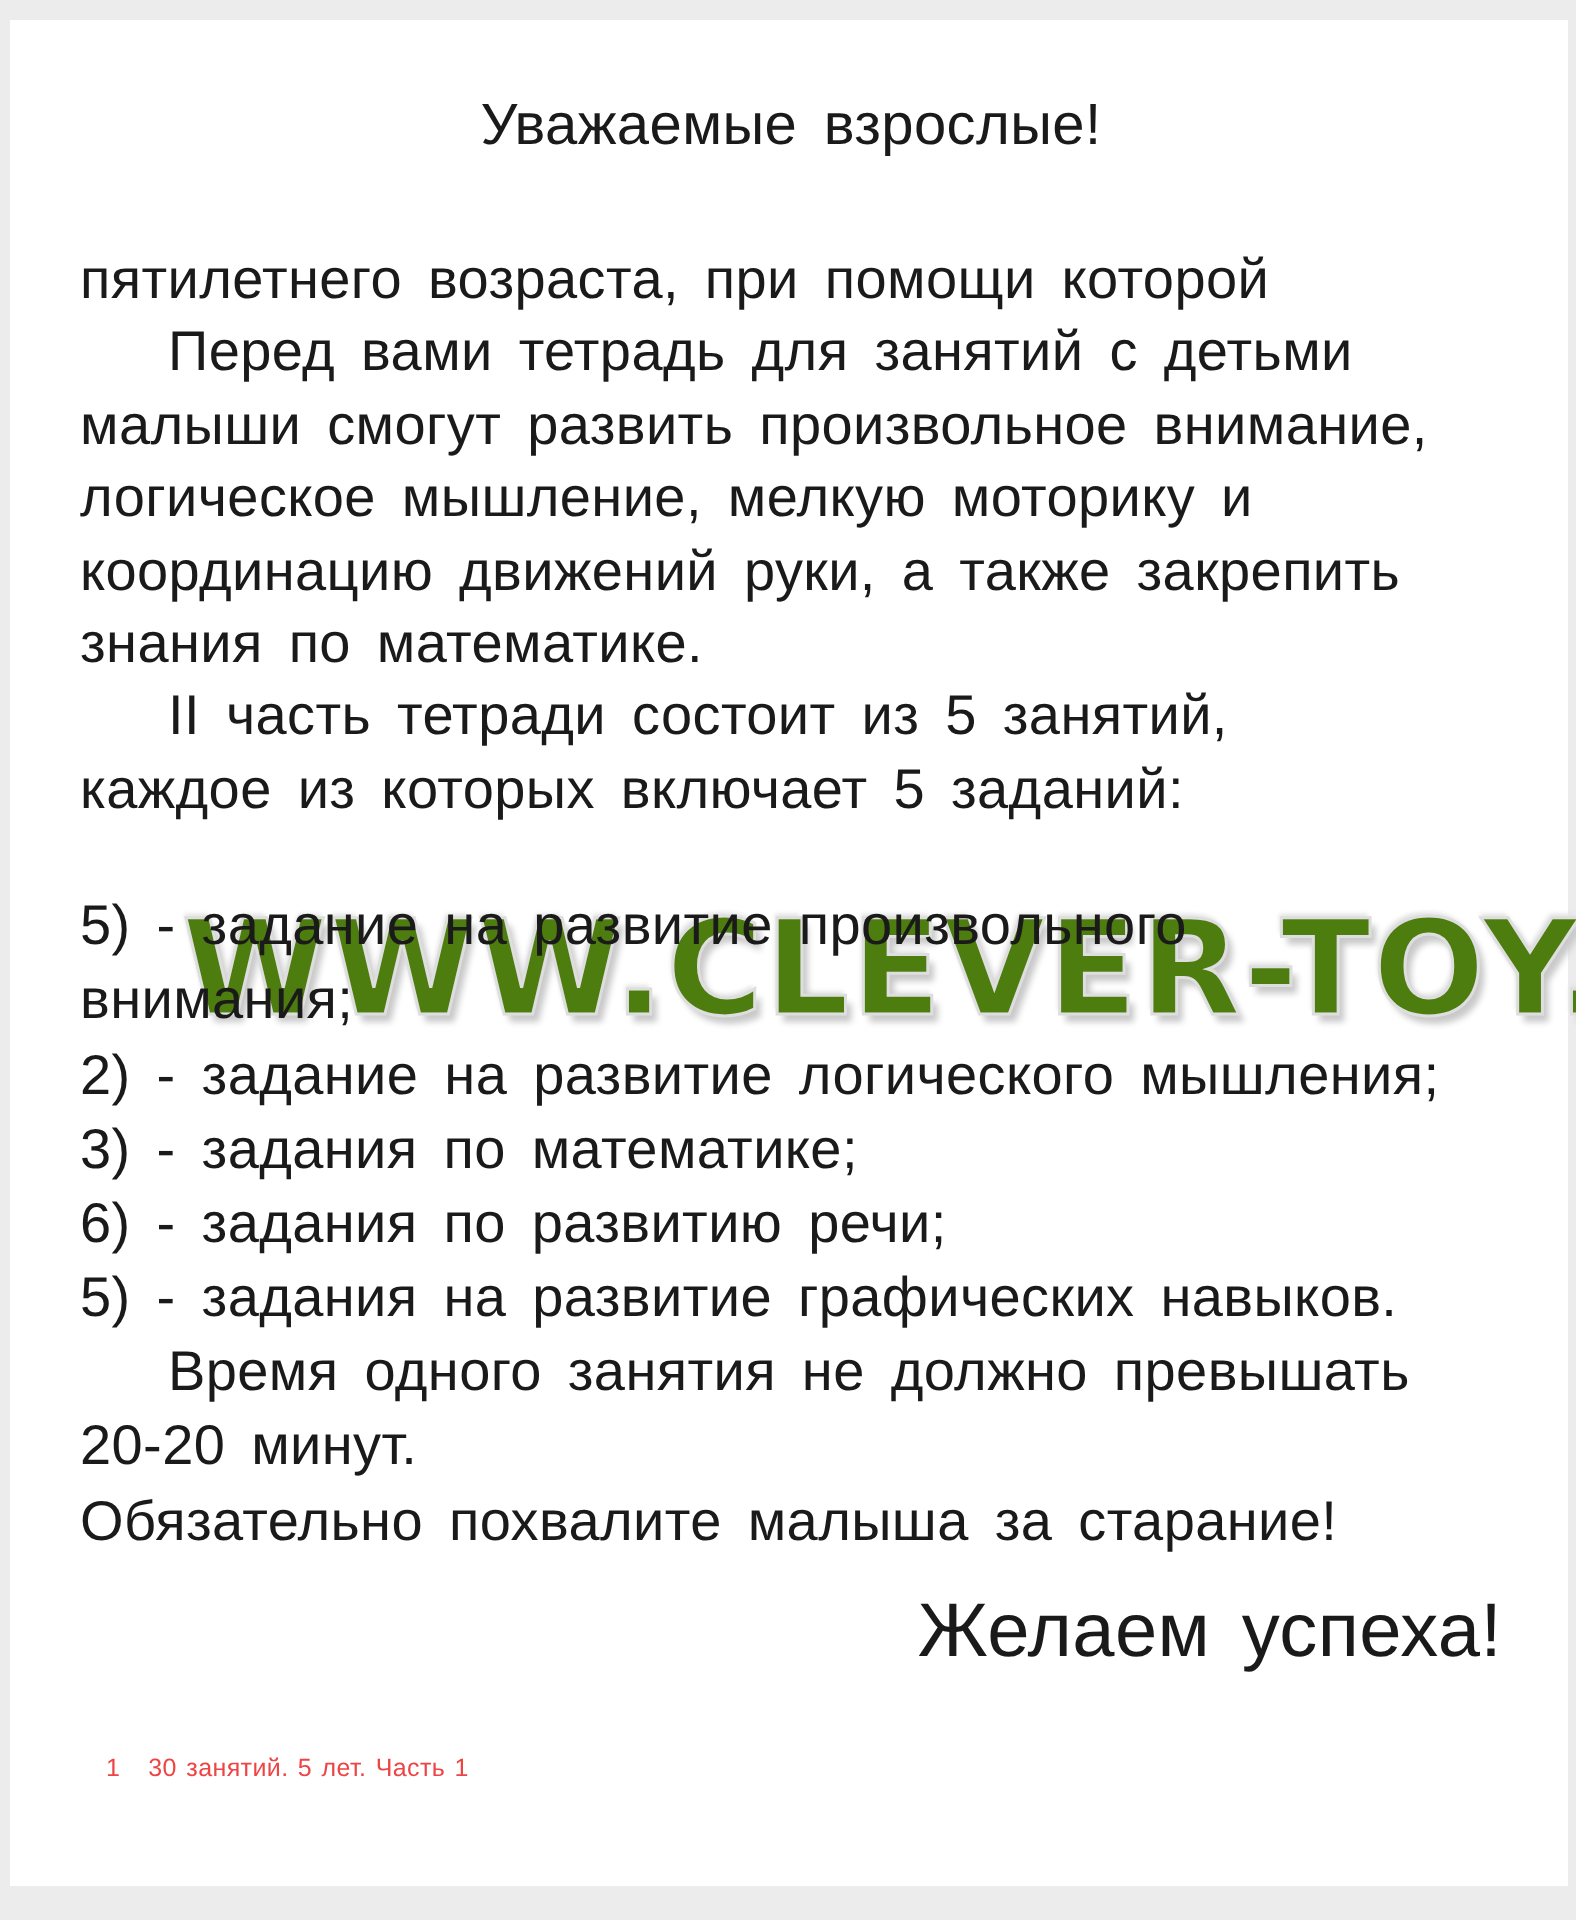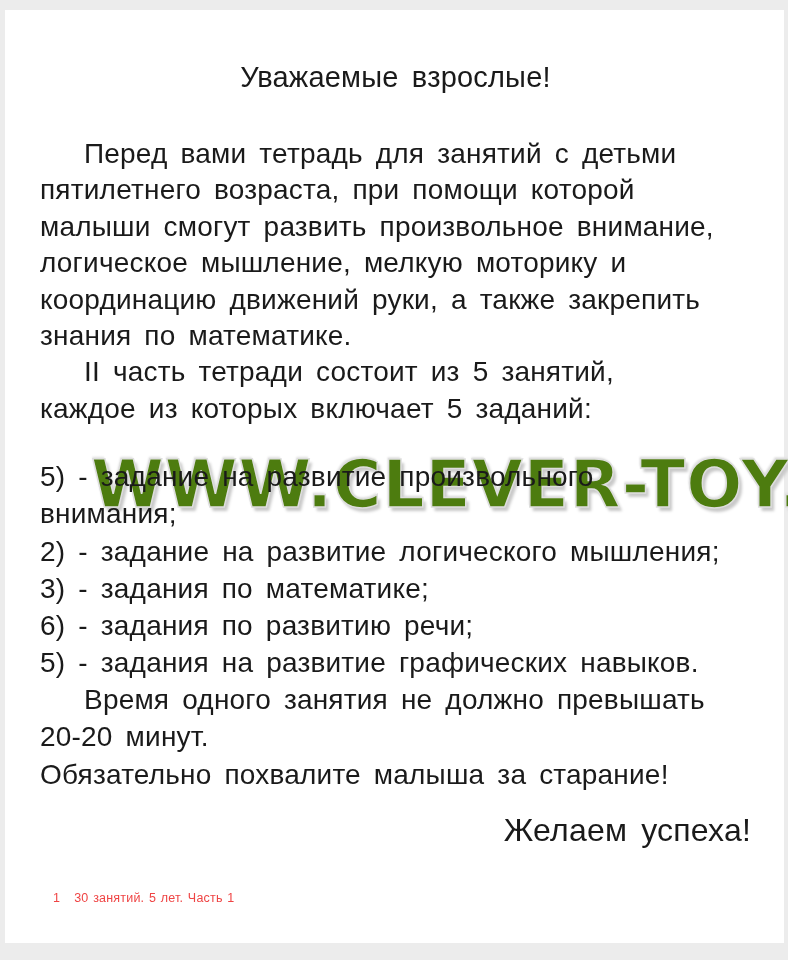--- a/index.html
+++ b/index.html
@@ -40,21 +40,21 @@
   .content {
     position: relative;
     z-index: 2;
     padding: 0 33px 0 35px;
     color: #1a1a1a;
     font-size: 28px;
     letter-spacing: 0.2px;
     word-spacing: 5px;
   }
   .title {
-    margin-top: 50px;
+    margin-top: 36px;
     text-align: center;
     font-size: 29px;
     line-height: 34px;
     height: 34px;
   }
   .intro {
     margin-top: 42px;
   }
   .intro .ln {
     line-height: 36.4px;
@@ -68,21 +68,21 @@
     line-height: 37.2px;
     height: 37.2px;
     white-space: nowrap;
   }
   .ind {
     padding-left: 44px;
   }
   .closing {
     margin-top: 19px;
     text-align: right;
-    font-size: 32px;
+    font-size: 38px;
     line-height: 36px;
     height: 36px;
   }
   .footer {
     margin-top: 43px;
     margin-left: 13px;
     font-size: 12.5px;
     letter-spacing: 0.2px;
     word-spacing: 1px;
     color: #ef4444;
@@ -94,22 +94,22 @@
 </head>
 <body>
 
 <div class="page">
   <div class="watermark">WWW.CLEVER-TOY.RU</div>
 
   <div class="content">
     <div class="title">Уважаемые взрослые!</div>
 
     <div class="intro">
+      <div class="ln">пятилетнего возраста, при помощи которой</div>
       <div class="ln ind">Перед вами тетрадь для занятий с детьми</div>
-      <div class="ln">пятилетнего возраста, при помощи которой</div>
       <div class="ln">малыши смогут развить произвольное внимание,</div>
       <div class="ln">логическое мышление, мелкую моторику и</div>
       <div class="ln">координацию движений руки, а также закрепить</div>
       <div class="ln">знания по математике.</div>
       <div class="ln ind">II часть тетради состоит из 5 занятий,</div>
       <div class="ln">каждое из которых включает 5 заданий:</div>
     </div>
 
     <div class="tasks">
       <div class="ln">5) - задание на развитие произвольного</div>

